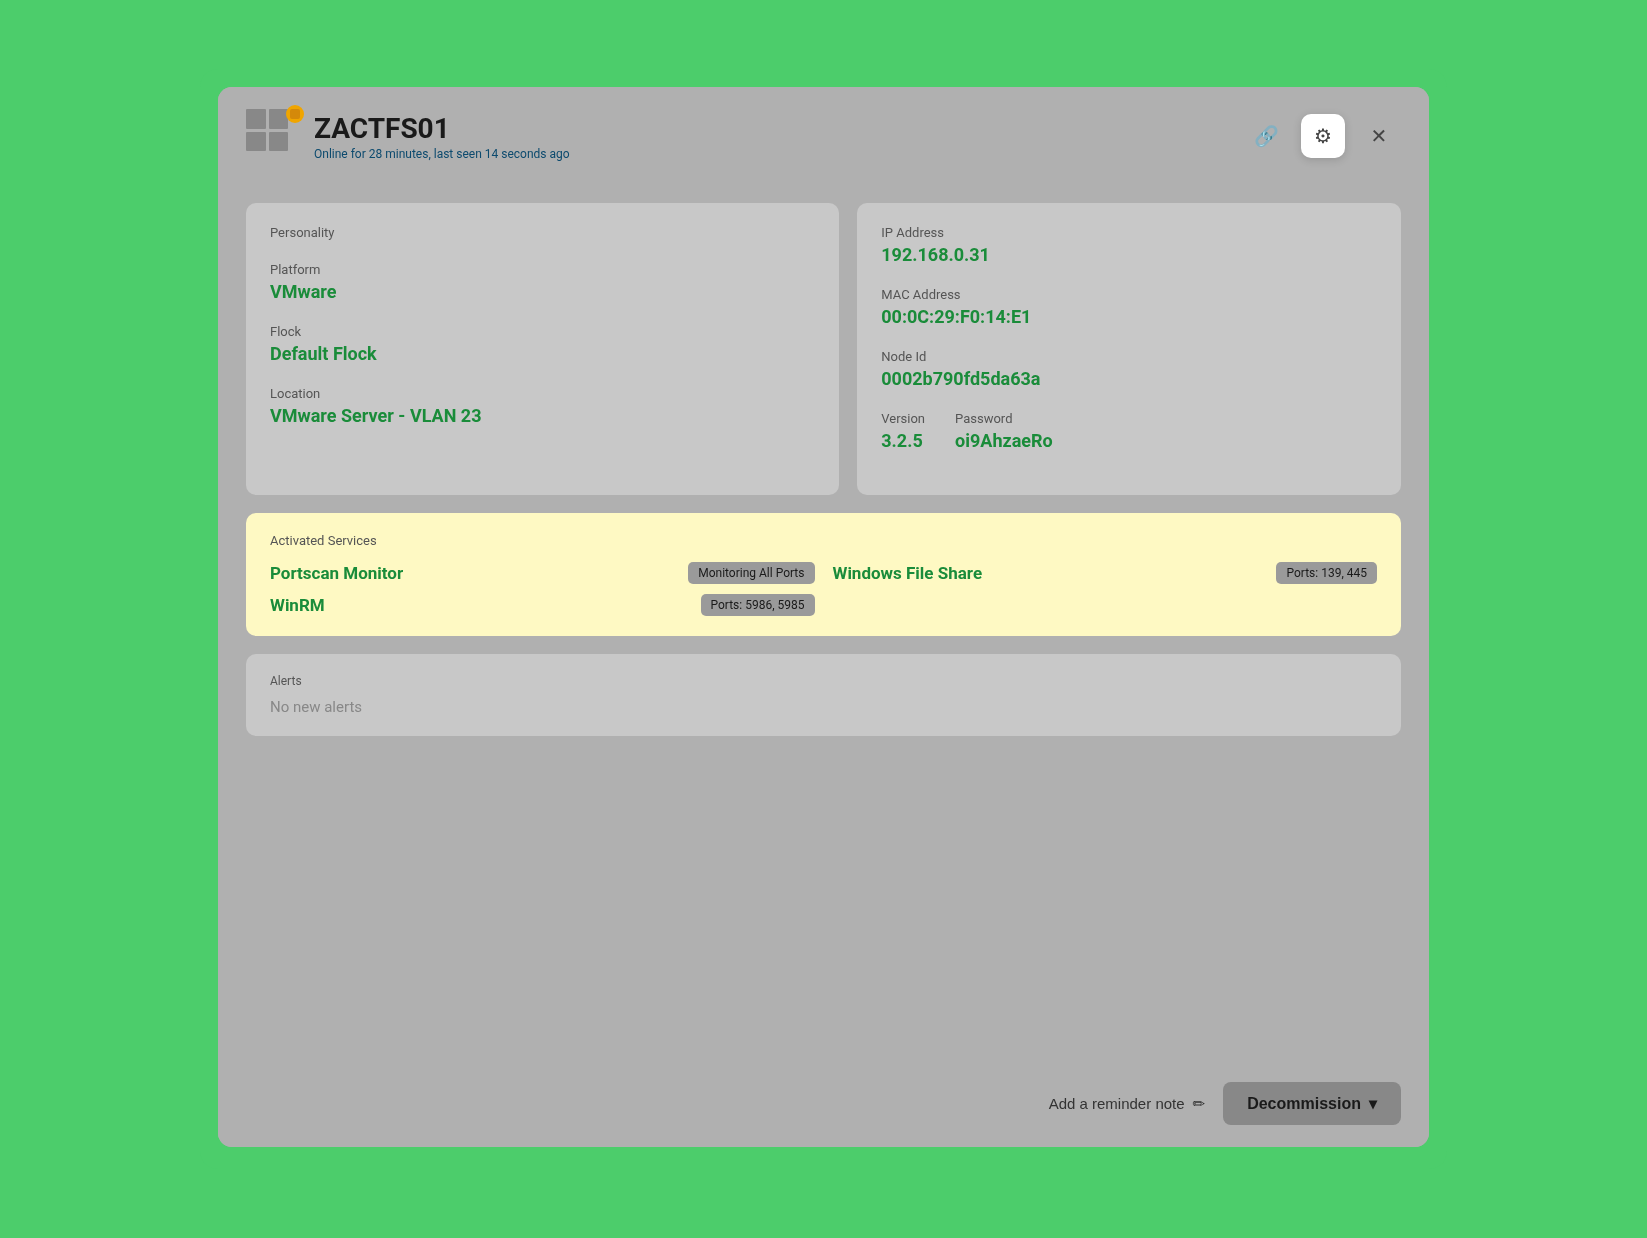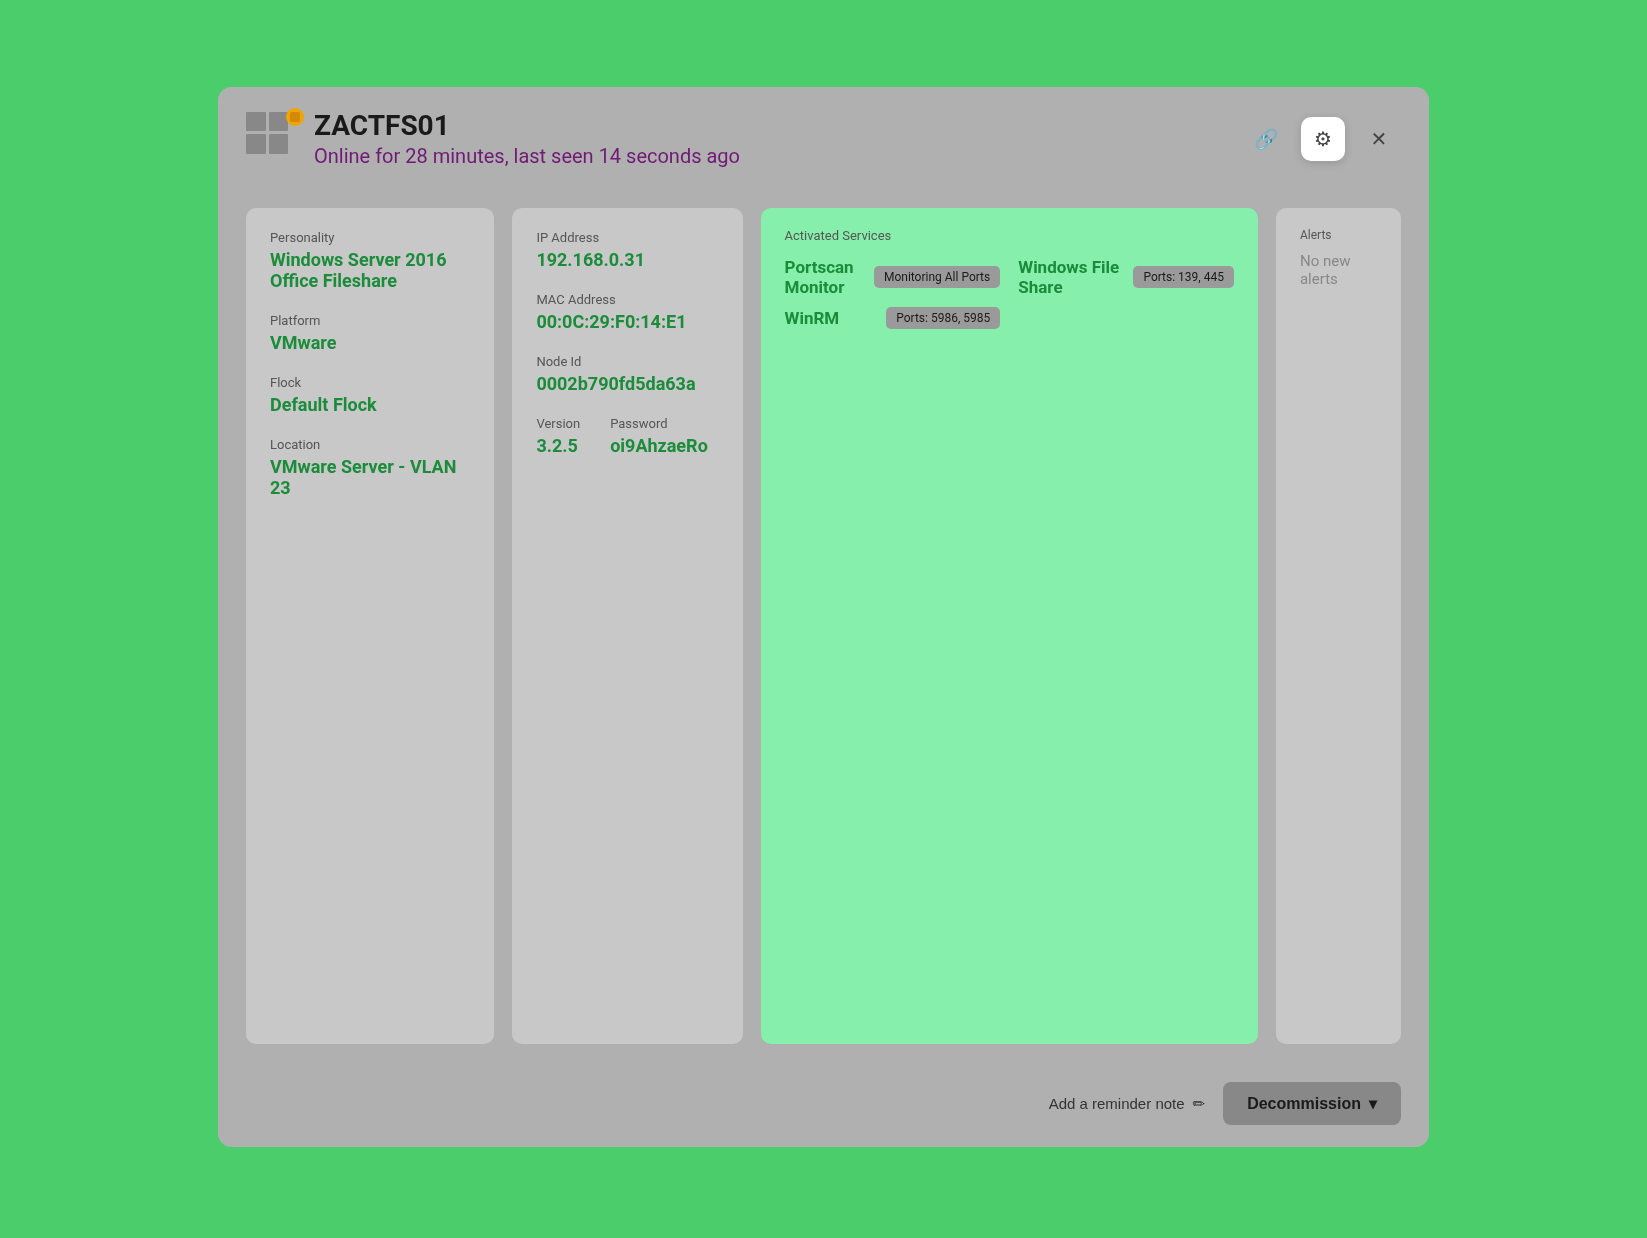--- a/index.html
+++ b/index.html
@@ -75,22 +75,22 @@
       height: 10px;
       background: #d4890a;
       border-radius: 2px;
     }
     .host-info h1 {
       font-size: 28px;
       font-weight: 700;
       color: #1a1a1a;
     }
     .host-info .subtitle {
-      font-size: 20px;
-      color: #701a75;
+      font-size: 12px;
+      color: #0c4a6e;
       margin-top: 2px;
     }
     .header-actions {
       display: flex;
       align-items: center;
       gap: 12px;
     }
     .icon-btn {
       width: 44px;
       height: 44px;
@@ -105,21 +105,21 @@
       color: #444;
     }
     .icon-btn.active {
       background: white;
       box-shadow: 0 2px 8px rgba(0,0,0,0.15);
     }
     .content {
       flex: 1;
       padding: 22px 28px;
       display: flex;
-      flex-direction: row;
+      flex-direction: column;
       gap: 18px;
     }
     .info-row {
       display: flex;
       gap: 18px;
     }
     .card {
       background: #c8c8c8;
       border-radius: 10px;
       padding: 22px 24px;
@@ -146,21 +146,21 @@
     .info-value {
       font-size: 18px;
       font-weight: 700;
       color: #1a8c3a;
     }
     .info-row-bottom {
       display: flex;
       gap: 30px;
     }
     .services-card {
-      background: #86efac;
+      background: #fef9c3;
       border-radius: 10px;
       padding: 20px 24px;
     }
     .services-title {
       font-size: 13px;
       color: #555;
       margin-bottom: 14px;
     }
     .services-grid {
       display: grid;
@@ -268,21 +268,20 @@
       </div>
     </div>
 
     <div class="content">
 
       <div class="info-row">
 
         <div class="card card-left">
           <div class="info-group">
             <div class="info-label">Personality</div>
-            <div class="info-value">Windows Server 2016 Office Fileshare</div>
           </div>
           <div class="info-group">
             <div class="info-label">Platform</div>
             <div class="info-value">VMware</div>
           </div>
           <div class="info-group">
             <div class="info-label">Flock</div>
             <div class="info-value">Default Flock</div>
           </div>
           <div class="info-group">

